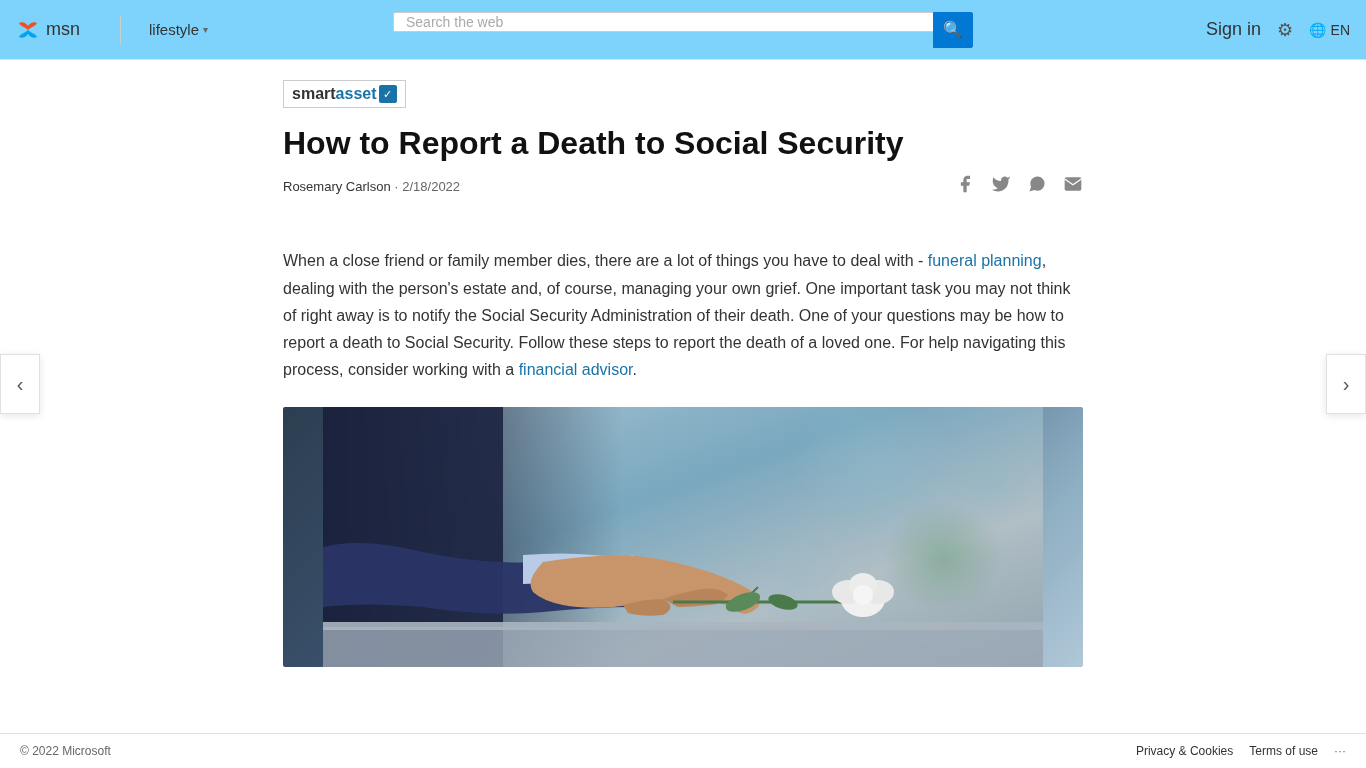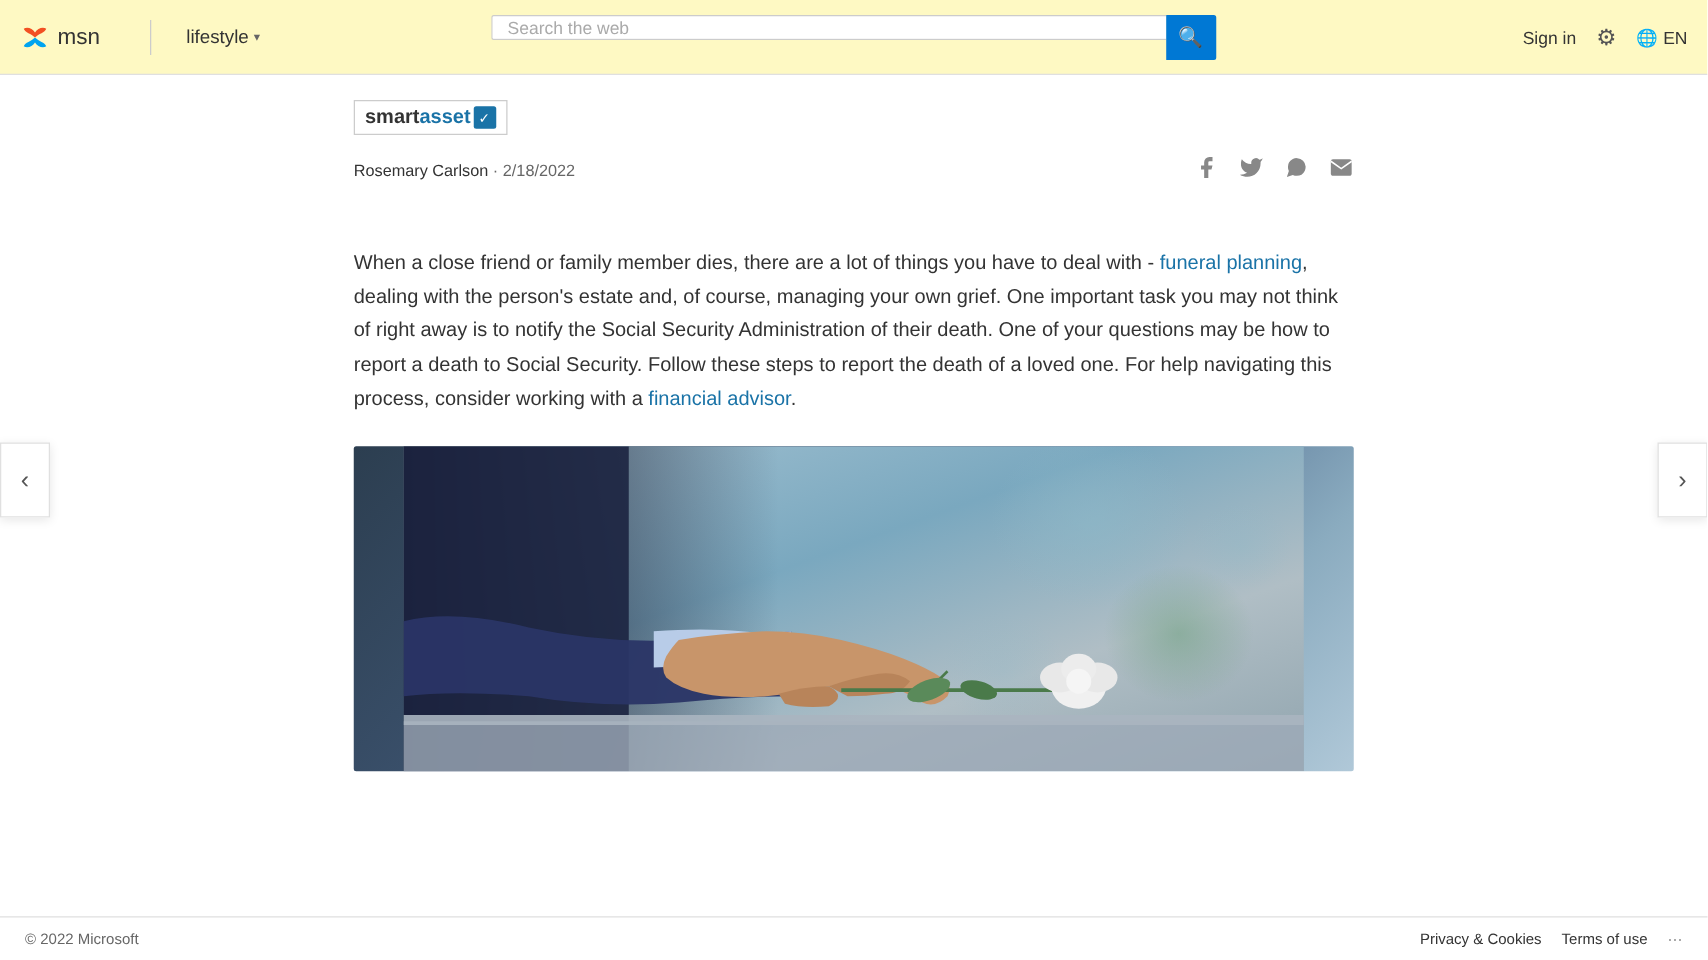--- a/index.html
+++ b/index.html
@@ -17,21 +17,21 @@
       overflow-x: hidden;
     }
 
     
     .header {
       display: flex;
       align-items: center;
       padding: 0 16px;
       height: 60px;
       border-bottom: 1px solid #e0e0e0;
-      background: #fef9c3;
+      background: #7dd3fc;
       gap: 16px;
     }
 
     .msn-logo {
       display: flex;
       align-items: center;
       gap: 6px;
       font-size: 18px;
       font-weight: 400;
       color: #333;
@@ -104,21 +104,21 @@
 
     .header-right {
       display: flex;
       align-items: center;
       gap: 16px;
       margin-left: auto;
       flex-shrink: 0;
     }
 
     .sign-in-btn {
-      font-size: 14px;
+      font-size: 18px;
       color: #333;
       cursor: pointer;
       background: none;
       border: none;
     }
 
     .settings-icon {
       font-size: 18px;
       color: #555;
       cursor: pointer;
@@ -361,20 +361,21 @@
 
   
   <div class="smartasset-logo">
     <span class="smartasset-text">
       <span class="smartasset-smart">smart</span><span class="smartasset-asset">asset</span>
     </span>
     <span class="smartasset-tick">✓</span>
   </div>
 
   
+  <h1 class="article-title">How to Report a Death to Social Security</h1>
 
   
   <div class="author-line">
     <div class="author-info">
       <span class="author-name">Rosemary Carlson</span>
       <span> · </span>
       <span>2/18/2022</span>
     </div>
     <div class="social-icons">
       <span class="social-icon">

